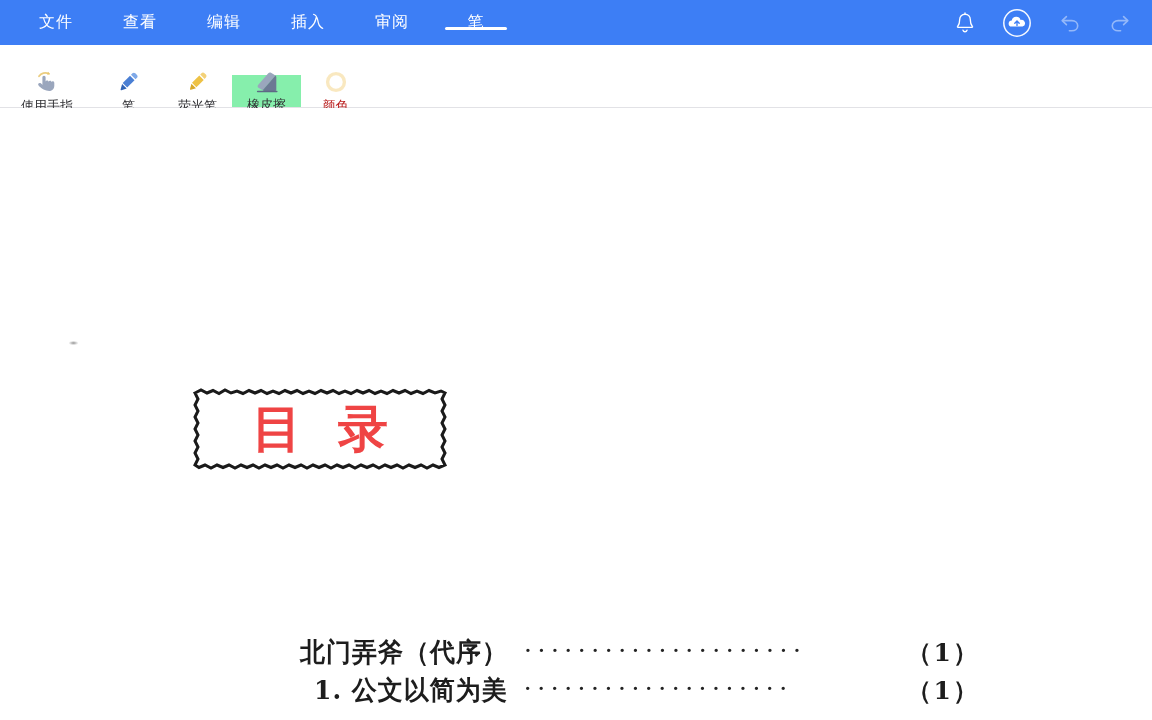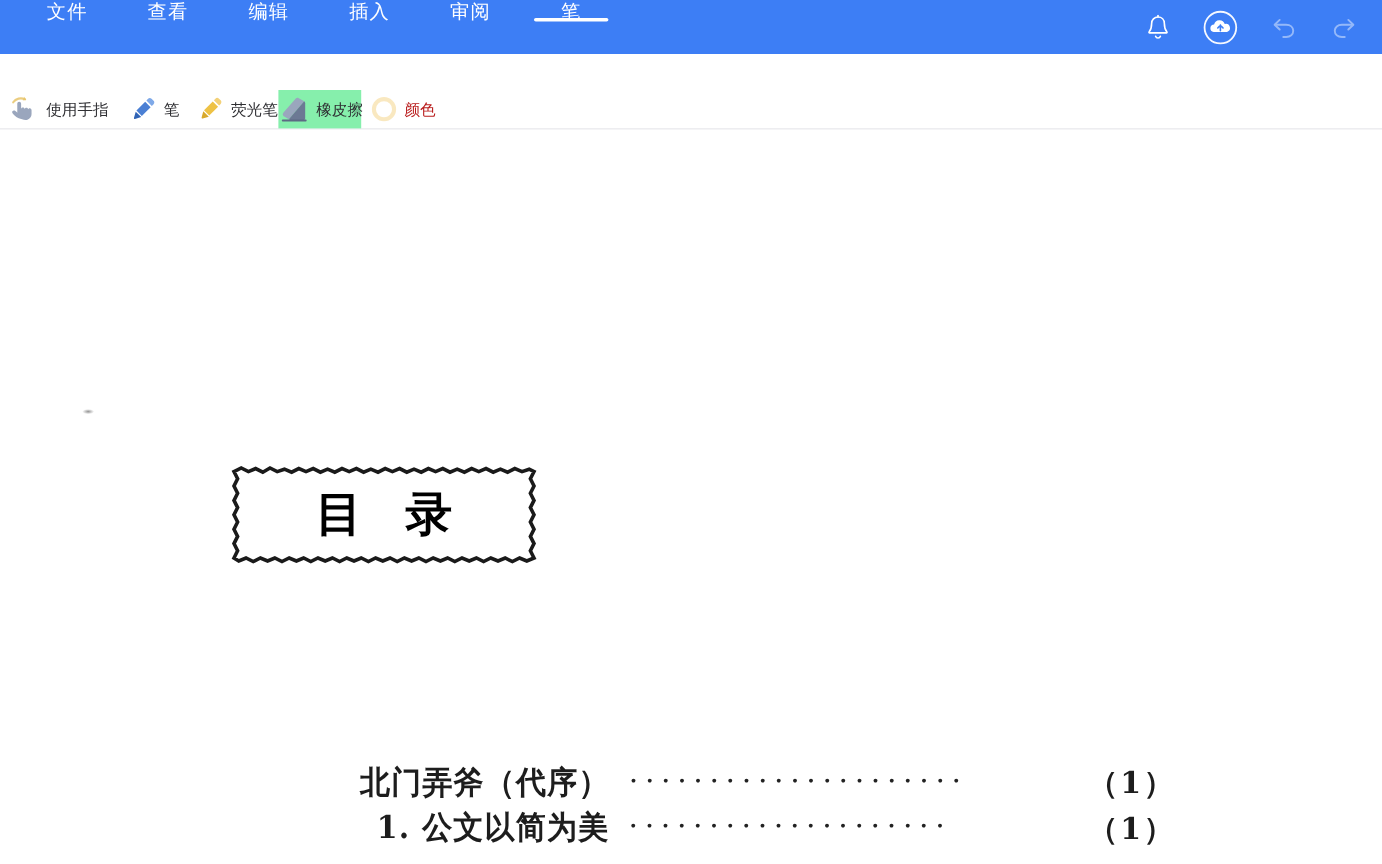--- a/index.html
+++ b/index.html
@@ -27,21 +27,21 @@
     position: absolute;
     left: 0; top: 0;
     width: 1152px;
     height: 45px;
     background: #3d7ef5;
     display: flex;
     align-items: stretch;
   }
   .menu-tabs {
     display: flex;
-    align-items: flex-start;
+    align-items: center;
     margin-left: 14px;
   }
   .menu-tab {
     position: relative;
     display: flex;
     align-items: center;
     justify-content: center;
     padding: 0 0;
     width: 84px;
     color: #ffffff;
@@ -88,21 +88,21 @@
     width: 1152px;
     height: 62px;
     background: #ffffff;
     border-bottom: 1px solid #e2e2e6;
     display: flex;
     align-items: stretch;
   }
   .tool {
     width: 69px;
     display: flex;
-    flex-direction: row;
+    flex-direction: column;
     align-items: center;
     justify-content: center;
     gap: 5px;
     cursor: pointer;
     user-select: none;
     background: transparent;
     margin-top: 30px;
   }
   .tool.wide { width: 94px; }
   .tool.selected { background: #86efac; }
@@ -193,24 +193,24 @@
   }
   .toc-box svg { display: block; }
   .toc-title {
     position: absolute;
     inset: 0;
     display: flex;
     align-items: center;
     justify-content: center;
     font-family: "DejaVu Serif", "Liberation Serif", serif;
     font-weight: bold;
-    font-size: 39px;
+    font-size: 50px;
     letter-spacing: 36px;
     text-indent: 36px;
-    color: #000000;
+    color: #ef4444;
     filter: blur(0.35px);
   }
 
   
   .toc-list {
     position: absolute;
     left: 300px;
     top: 528px;
     width: 680px;
     font-family: "DejaVu Serif", "Liberation Serif", serif;

